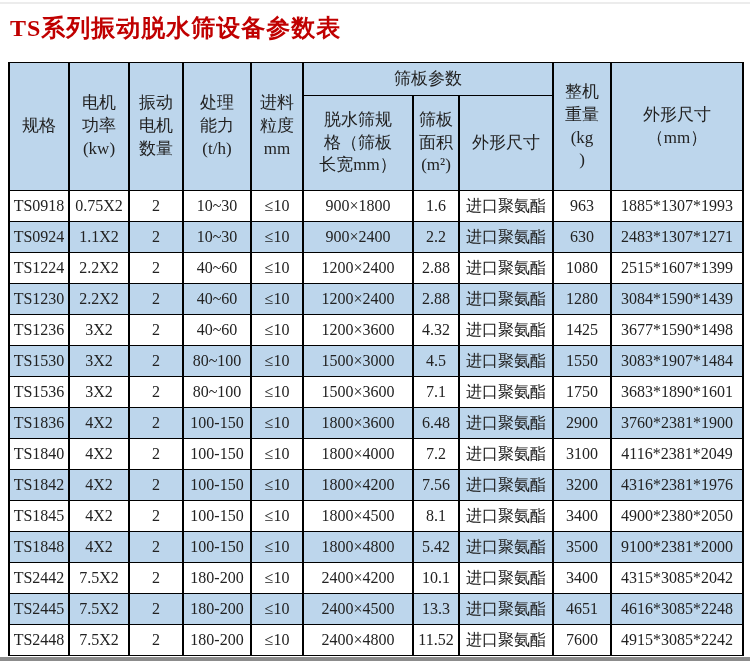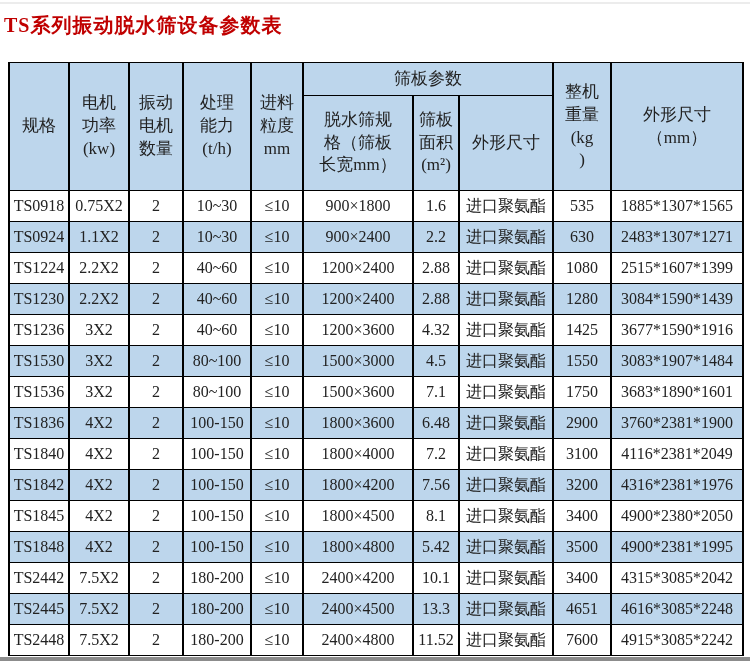--- a/index.html
+++ b/index.html
@@ -14,22 +14,22 @@
     position: absolute; left: 0; top: 2px;
     width: 750px; height: 2px;
     background: #ececec;
   }
   .bottom-rule {
     position: absolute; left: 0; top: 657px;
     width: 750px; height: 4px;
     background: var(--rule-gray, #8c8c8c);
   }
   .page-title {
-    position: absolute; left: 4px; top: 12px;
-    font-size: 20px; font-weight: bold;
+    position: absolute; left: 10px; top: 12px;
+    font-size: 24px; font-weight: bold;
     color: var(--accent-red, #c00000);
     letter-spacing: 1px;
     white-space: nowrap;
   }
   .spec-table-wrap {
     position: absolute; left: 8px; top: 62px;
     width: 734px;
   }
   table.spec-table {
     width: 734px;
@@ -123,22 +123,22 @@
     <tbody>
         <tr>
           <td>TS0918</td>
           <td>0.75X2</td>
           <td>2</td>
           <td>10~30</td>
           <td>≤10</td>
           <td>900×1800</td>
           <td>1.6</td>
           <td>进口聚氨酯</td>
-          <td>535</td>
-          <td>1885*1307*1565</td>
+          <td>963</td>
+          <td>1885*1307*1993</td>
         </tr>
         <tr class="alt">
           <td>TS0924</td>
           <td>1.1X2</td>
           <td>2</td>
           <td>10~30</td>
           <td>≤10</td>
           <td>900×2400</td>
           <td>2.2</td>
           <td>进口聚氨酯</td>
@@ -172,21 +172,21 @@
         <tr>
           <td>TS1236</td>
           <td>3X2</td>
           <td>2</td>
           <td>40~60</td>
           <td>≤10</td>
           <td>1200×3600</td>
           <td>4.32</td>
           <td>进口聚氨酯</td>
           <td>1425</td>
-          <td>3677*1590*1916</td>
+          <td>3677*1590*1498</td>
         </tr>
         <tr class="alt">
           <td>TS1530</td>
           <td>3X2</td>
           <td>2</td>
           <td>80~100</td>
           <td>≤10</td>
           <td>1500×3000</td>
           <td>4.5</td>
           <td>进口聚氨酯</td>
@@ -256,21 +256,21 @@
         <tr class="alt">
           <td>TS1848</td>
           <td>4X2</td>
           <td>2</td>
           <td>100-150</td>
           <td>≤10</td>
           <td>1800×4800</td>
           <td>5.42</td>
           <td>进口聚氨酯</td>
           <td>3500</td>
-          <td>4900*2381*1995</td>
+          <td>9100*2381*2000</td>
         </tr>
         <tr>
           <td>TS2442</td>
           <td>7.5X2</td>
           <td>2</td>
           <td>180-200</td>
           <td>≤10</td>
           <td>2400×4200</td>
           <td>10.1</td>
           <td>进口聚氨酯</td>

